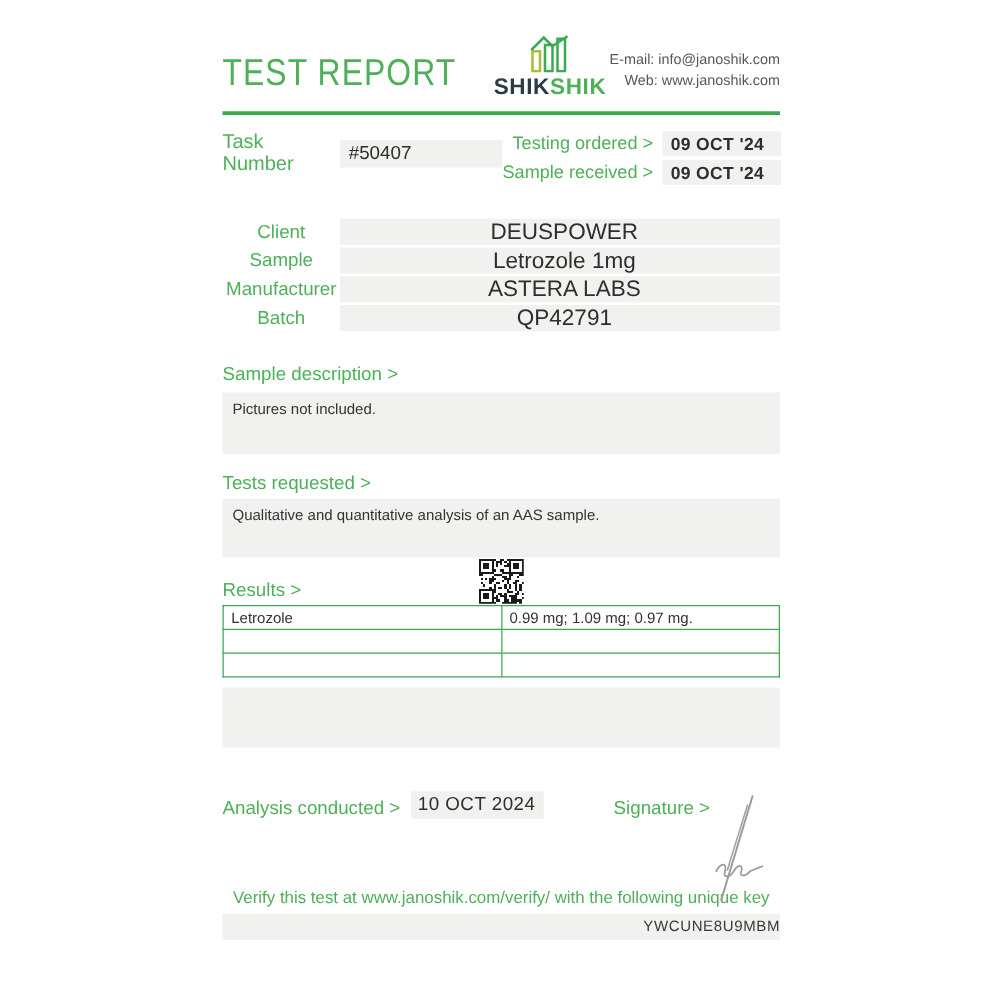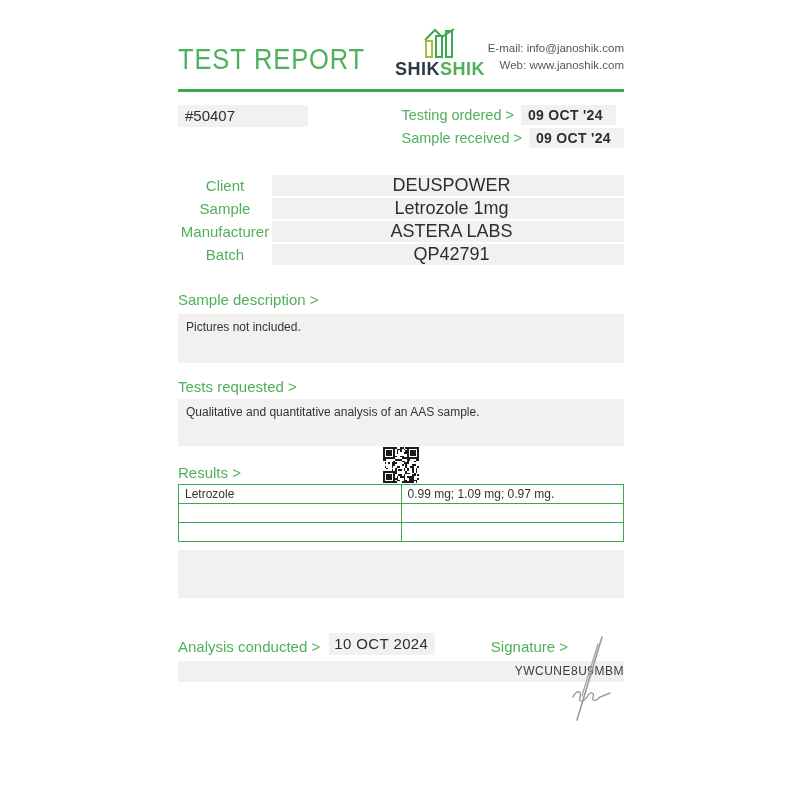--- a/index.html
+++ b/index.html
@@ -30,21 +30,21 @@
     color:#50585e;line-height:1.5;}
   .rule{margin-top:9px;border-top:3px solid var(--green-line);}
 
   
   .task-band{margin-top:13px;display:flex;justify-content:space-between;align-items:flex-start;}
   .task-left{display:flex;align-items:center;}
   .task-label{width:94px;font-size:16px;color:var(--green);}
   .task-value{width:130px;height:22px;line-height:22px;background:var(--box);
     padding-left:7px;font-size:15px;}
   .date-rows{display:flex;flex-direction:column;gap:3px;}
-  .date-row{display:flex;align-items:center;justify-content:flex-start;}
+  .date-row{display:flex;align-items:center;justify-content:flex-end;}
   .date-label{font-size:14.5px;color:var(--green);margin-right:7px;white-space:nowrap;}
   .date-value{width:95px;height:20px;line-height:20px;background:var(--box);
     padding-left:7px;font-size:14px;font-weight:bold;letter-spacing:.3px;}
 
   
   .info{margin-top:27px;text-align:center;}
   .info-row{display:flex;margin-bottom:2px;}
   .info-label{width:94px;font-size:15px;color:var(--green);line-height:21px;}
   .info-value{flex:1;height:21px;line-height:21px;background:var(--box);
     padding-left:7px;font-size:18px;}
@@ -101,20 +101,21 @@
       </div>
       <div class="contact">
         <div>E-mail: info@janoshik.com</div>
         <div>Web: www.janoshik.com</div>
       </div>
     </div>
     <div class="rule"></div>
 
     <div class="task-band">
       <div class="task-left">
+        <div class="task-label">Task Number</div>
         <div class="task-value">#50407</div>
       </div>
       <div class="date-rows">
         <div class="date-row">
           <div class="date-label">Testing ordered  &gt;</div>
           <div class="date-value">09 OCT '24</div>
         </div>
         <div class="date-row">
           <div class="date-label">Sample received &gt;</div>
           <div class="date-value">09 OCT '24</div>
@@ -393,16 +394,17 @@
       <div class="analysis-label">Analysis conducted &gt;</div>
       <div class="analysis-value">10 OCT 2024</div>
       <div class="signature-label">Signature &gt;</div>
     </div>
     <svg class="signature-svg" width="52" height="92" viewBox="0 0 52 92">
       <path d="M40 3 L15 86" fill="none" stroke="#9b9b9b" stroke-width="1.6" stroke-linecap="round"></path>
       <path d="M36 10 C30 30 24 48 20 62" fill="none" stroke="#a5a5a5" stroke-width="1.3" stroke-linecap="round"></path>
       <path d="M11 63 c4 -8 9 -6 7 0 c-2 6 4 5 7 0 c3 -6 8 -5 6 0 c-2 5 4 4 7 0 l10 -4" fill="none" stroke="#9b9b9b" stroke-width="1.4" stroke-linecap="round"></path>
     </svg>
 
+    <div class="verify-text">Verify this test at www.janoshik.com/verify/ with the following unique key</div>
     <div class="key-box">YWCUNE8U9MBM</div>
 
   </div>
 </div>
 
 </body></html>

